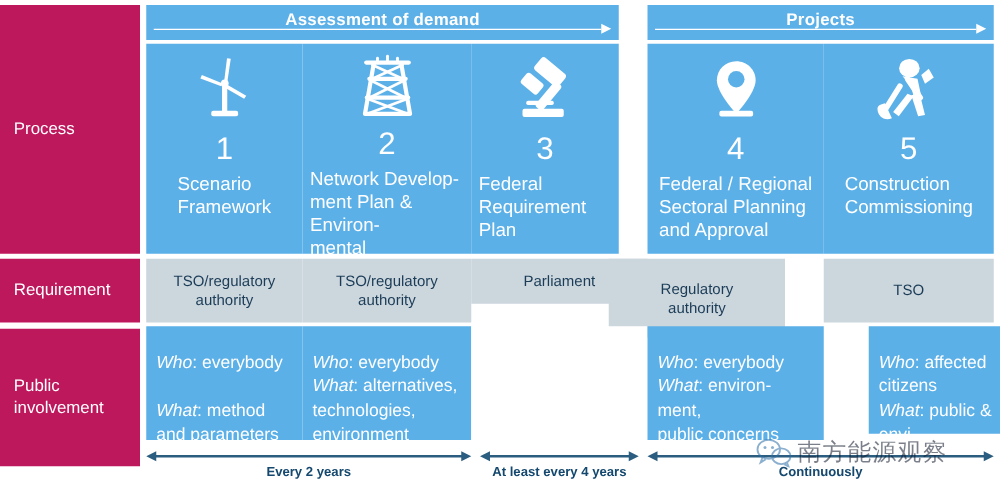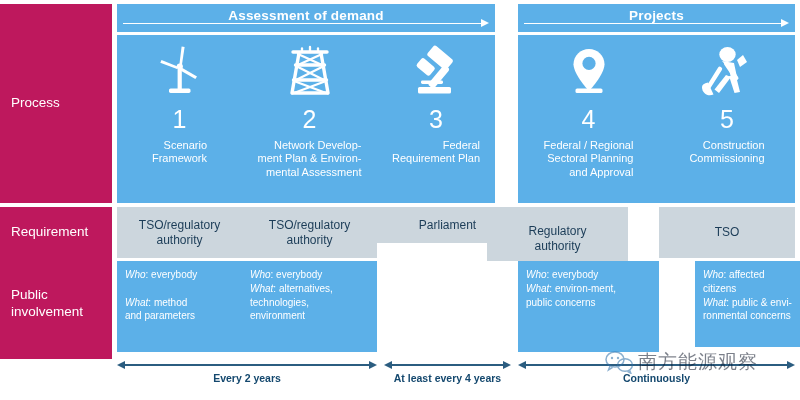--- a/index.html
+++ b/index.html
@@ -23,31 +23,31 @@
   .headarrow .ln{position:absolute;left:0;right:8px;top:4px;height:1.4px;background:#ffffff;}
   .headarrow .hd{position:absolute;right:0;top:0;width:0;height:0;
       border-top:4.5px solid transparent;border-bottom:4.5px solid transparent;
       border-left:8px solid #ffffff;}
 
   
   .pcell{background:#5cb0e8;color:#ffffff;display:flex;flex-direction:column;
          align-items:center;}
   .picon{height:62px;display:flex;align-items:center;justify-content:center;margin-top:6px;}
   .pnum{font-size:25px;font-weight:400;line-height:1;margin-top:4px;}
-  .ptxt{font-size:11px;line-height:1.22;text-align:right;margin-top:7px;padding:0 6px;}
+  .ptxt{font-size:15px;line-height:1.22;text-align:left;margin-top:7px;padding:0 6px;}
 
   .amp{position:absolute;color:#ffffff;font-size:13px;}
 
   
   .rcell{background:#ccd6dd;color:#1b3c57;display:flex;align-items:center;
          justify-content:center;text-align:center;font-size:12px;line-height:1.25;}
 
   
-  .icell{background:#5cb0e8;color:#ffffff;font-size:10px;line-height:1.38;
-         padding:7px 8px 0 8px;}
+  .icell{background:#5cb0e8;color:#ffffff;font-size:14px;line-height:1.38;
+         padding:19px 8px 0 8px;}
   .icell i{font-style:italic;}
   .icell.empty{background:#ffffff;}
 
   
   .tl{color:#14486e;font-size:10.5px;font-weight:bold;text-align:center;}
   .tlbar{position:relative;height:10px;}
   .tlbar .ln{position:absolute;left:7px;right:7px;top:4.4px;height:1.6px;background:#2b5d80;}
   .tlbar .a1,.tlbar .a2{position:absolute;top:1px;width:0;height:0;
       border-top:4px solid transparent;border-bottom:4px solid transparent;}
   .tlbar .a1{left:0;border-right:8px solid #2b5d80;}
@@ -64,21 +64,21 @@
 <body>
 
 <div id="root">
 
   <div class="abs side" style="left:0;top:4px;width:112px;height:199px;">
     <span>Process</span>
   </div>
   <div class="abs side" style="left:0;top:207px;width:112px;height:51px;">
     <span>Requirement</span>
   </div>
-  <div class="abs side" style="left:0;top:249px;width:112px;height:110px;">
+  <div class="abs side" style="left:0;top:263px;width:112px;height:110px;">
     <span class="pre" style="white-space:pre-line;">Public
 involvement</span>
   </div>
 
   <div class="abs secthead" style="left:117px;top:4px;width:378px;height:28px;position:absolute;">
     <span>Assessment of demand</span>
     <div class="headarrow">
       <div class="ln"></div>
         <div class="hd"></div>
     </div>

